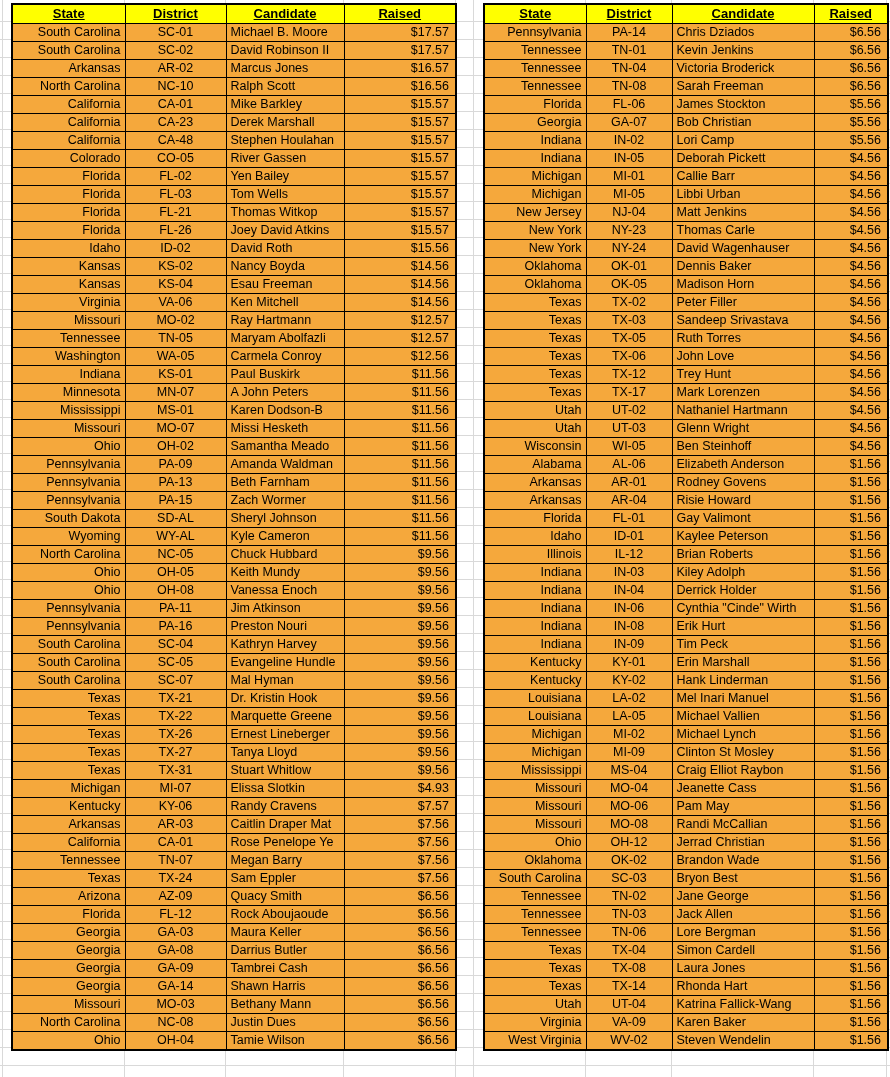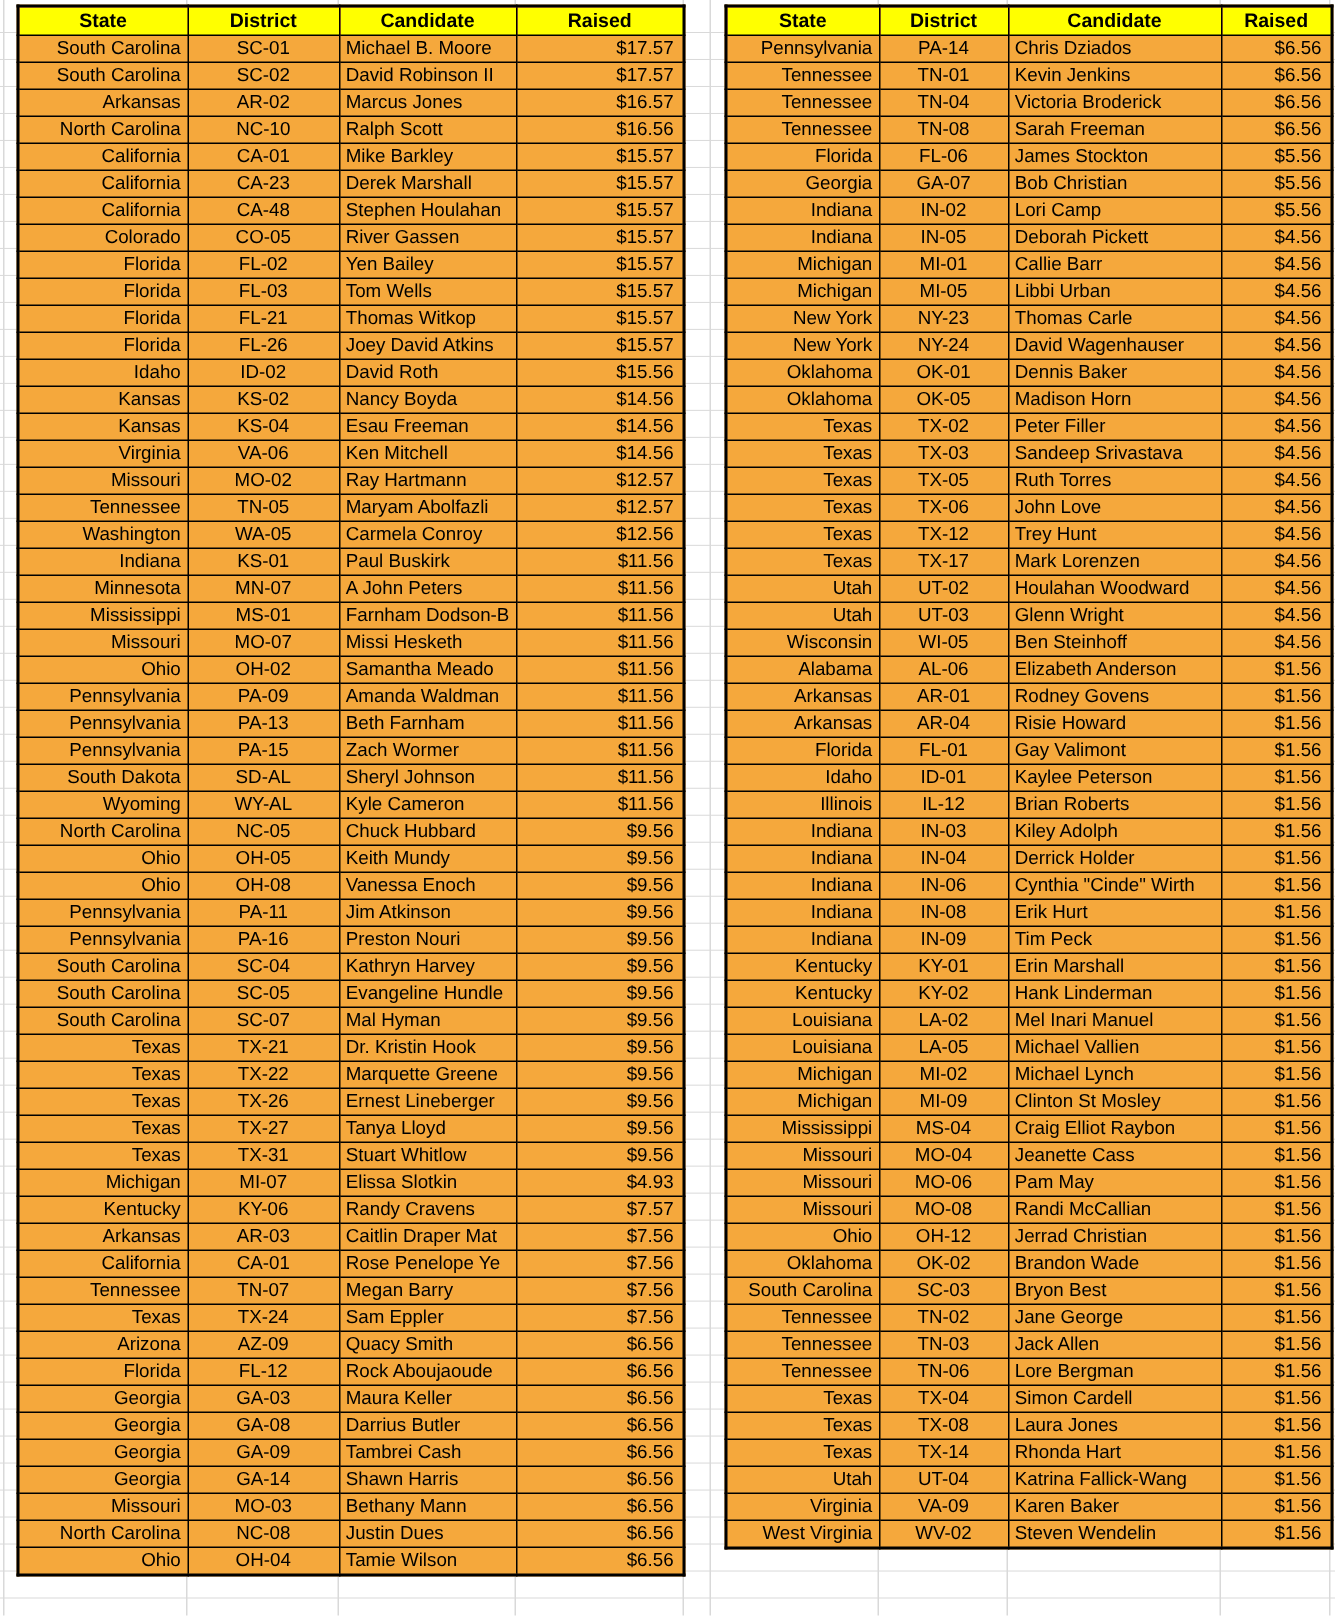--- a/index.html
+++ b/index.html
@@ -18,21 +18,21 @@
   .table-wrap{position:absolute;top:3px;}
   .table-wrap.left{left:11px;}
   .table-wrap.right{left:483px;}
   table{border-collapse:collapse;table-layout:fixed;border:2px solid #000;background:var(--row-bg,#f5a83c);}
   th,td{
     border:1px solid #000;overflow:hidden;white-space:nowrap;
     padding:0 4px;box-sizing:border-box;
   }
   th{
     background:var(--header-bg,#ffff00);font-weight:bold;font-size:13px;
-    height:19px;line-height:18px;text-align:center;
+    height:19px;line-height:18px;text-align:center;text-decoration:underline;
   }
   td{
     background:var(--row-bg,#f5a83c);font-size:12.5px;height:18px;line-height:17px;
   }
   td.c0{text-align:right;}
   td.c1{text-align:center;}
   td.c2{text-align:left;}
   td.c3{text-align:right;padding-right:6px;}
   .tbl-left col.c0{width:113px}.tbl-left col.c1{width:101px}.tbl-left col.c2{width:118px}.tbl-left col.c3{width:112px}
   .tbl-right col.c0{width:102px}.tbl-right col.c1{width:86px}.tbl-right col.c2{width:142px}.tbl-right col.c3{width:74px}
@@ -192,21 +192,21 @@
           </tr>
           <tr>
             <td class="c0">Minnesota</td>
             <td class="c1">MN-07</td>
             <td class="c2">A John Peters</td>
             <td class="c3">$11.56</td>
           </tr>
           <tr>
             <td class="c0">Mississippi</td>
             <td class="c1">MS-01</td>
-            <td class="c2">Farnham Dodson-B</td>
+            <td class="c2">Karen Dodson-B</td>
             <td class="c3">$11.56</td>
           </tr>
           <tr>
             <td class="c0">Missouri</td>
             <td class="c1">MO-07</td>
             <td class="c2">Missi Hesketh</td>
             <td class="c3">$11.56</td>
           </tr>
           <tr>
             <td class="c0">Ohio</td>
@@ -487,20 +487,26 @@
             <td class="c2">Callie Barr</td>
             <td class="c3">$4.56</td>
           </tr>
           <tr>
             <td class="c0">Michigan</td>
             <td class="c1">MI-05</td>
             <td class="c2">Libbi Urban</td>
             <td class="c3">$4.56</td>
           </tr>
           <tr>
+            <td class="c0">New Jersey</td>
+            <td class="c1">NJ-04</td>
+            <td class="c2">Matt Jenkins</td>
+            <td class="c3">$4.56</td>
+          </tr>
+          <tr>
             <td class="c0">New York</td>
             <td class="c1">NY-23</td>
             <td class="c2">Thomas Carle</td>
             <td class="c3">$4.56</td>
           </tr>
           <tr>
             <td class="c0">New York</td>
             <td class="c1">NY-24</td>
             <td class="c2">David Wagenhauser</td>
             <td class="c3">$4.56</td>
@@ -549,21 +555,21 @@
           </tr>
           <tr>
             <td class="c0">Texas</td>
             <td class="c1">TX-17</td>
             <td class="c2">Mark Lorenzen</td>
             <td class="c3">$4.56</td>
           </tr>
           <tr>
             <td class="c0">Utah</td>
             <td class="c1">UT-02</td>
-            <td class="c2">Houlahan Woodward</td>
+            <td class="c2">Nathaniel Hartmann</td>
             <td class="c3">$4.56</td>
           </tr>
           <tr>
             <td class="c0">Utah</td>
             <td class="c1">UT-03</td>
             <td class="c2">Glenn Wright</td>
             <td class="c3">$4.56</td>
           </tr>
           <tr>
             <td class="c0">Wisconsin</td>

